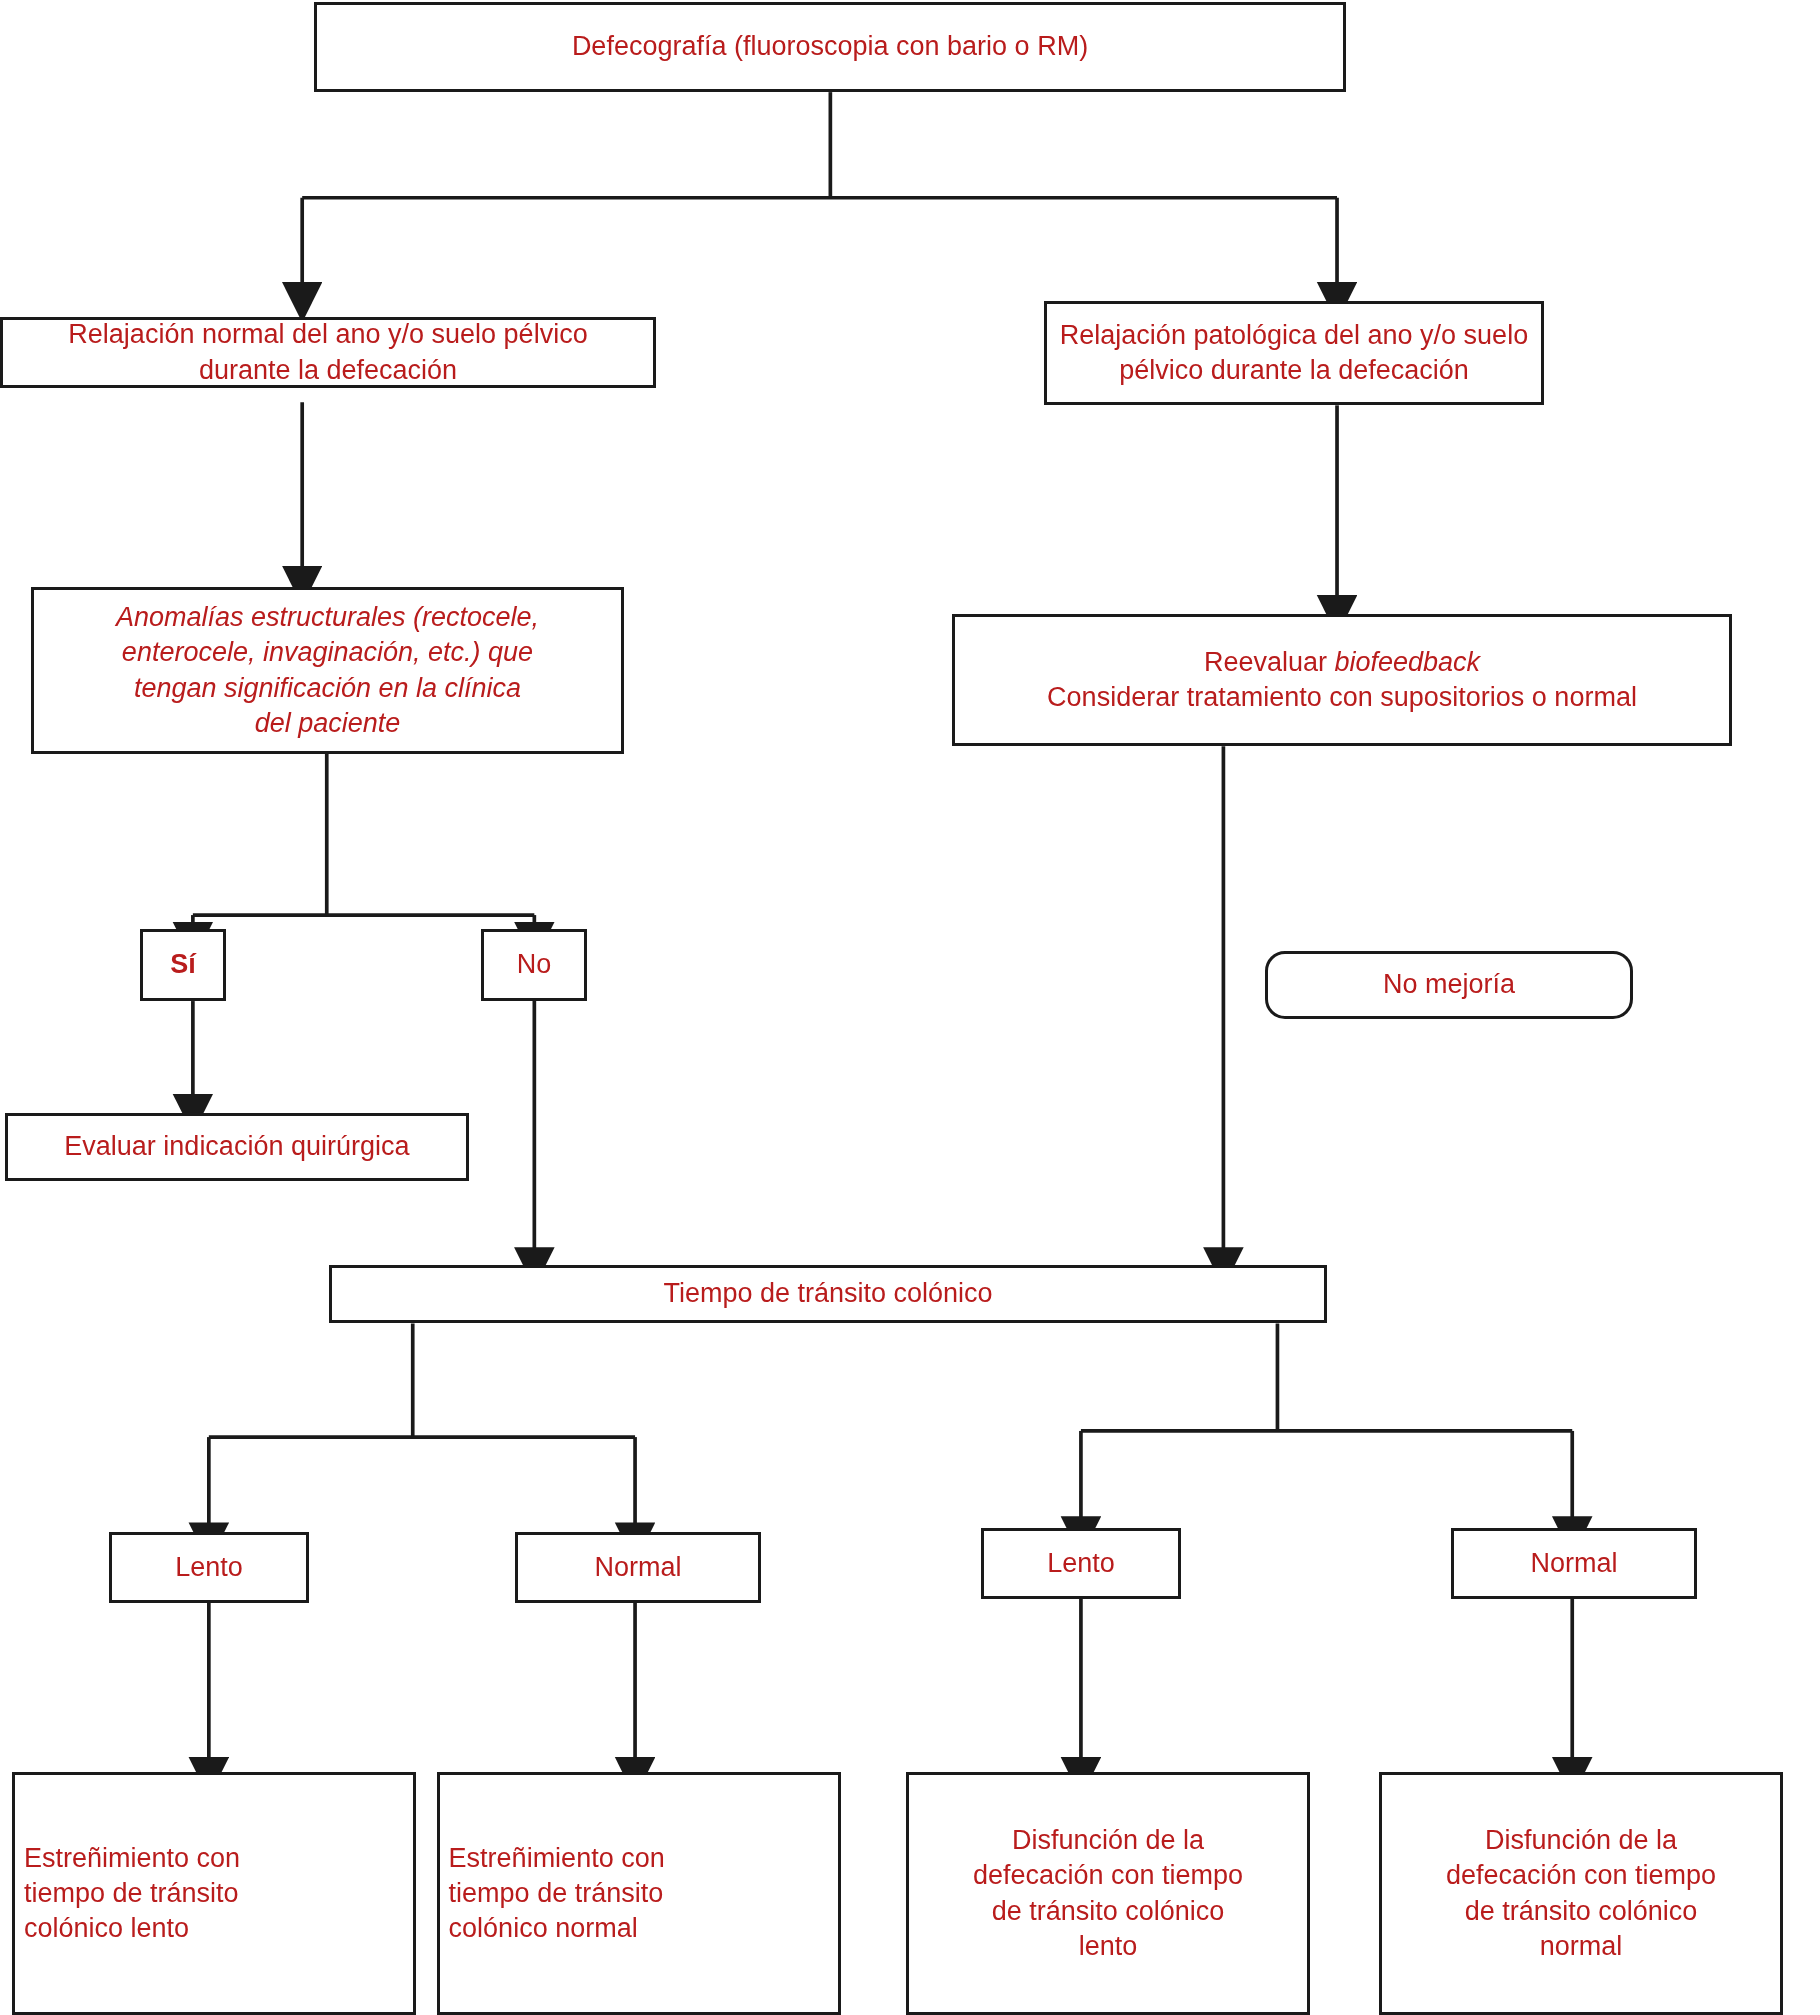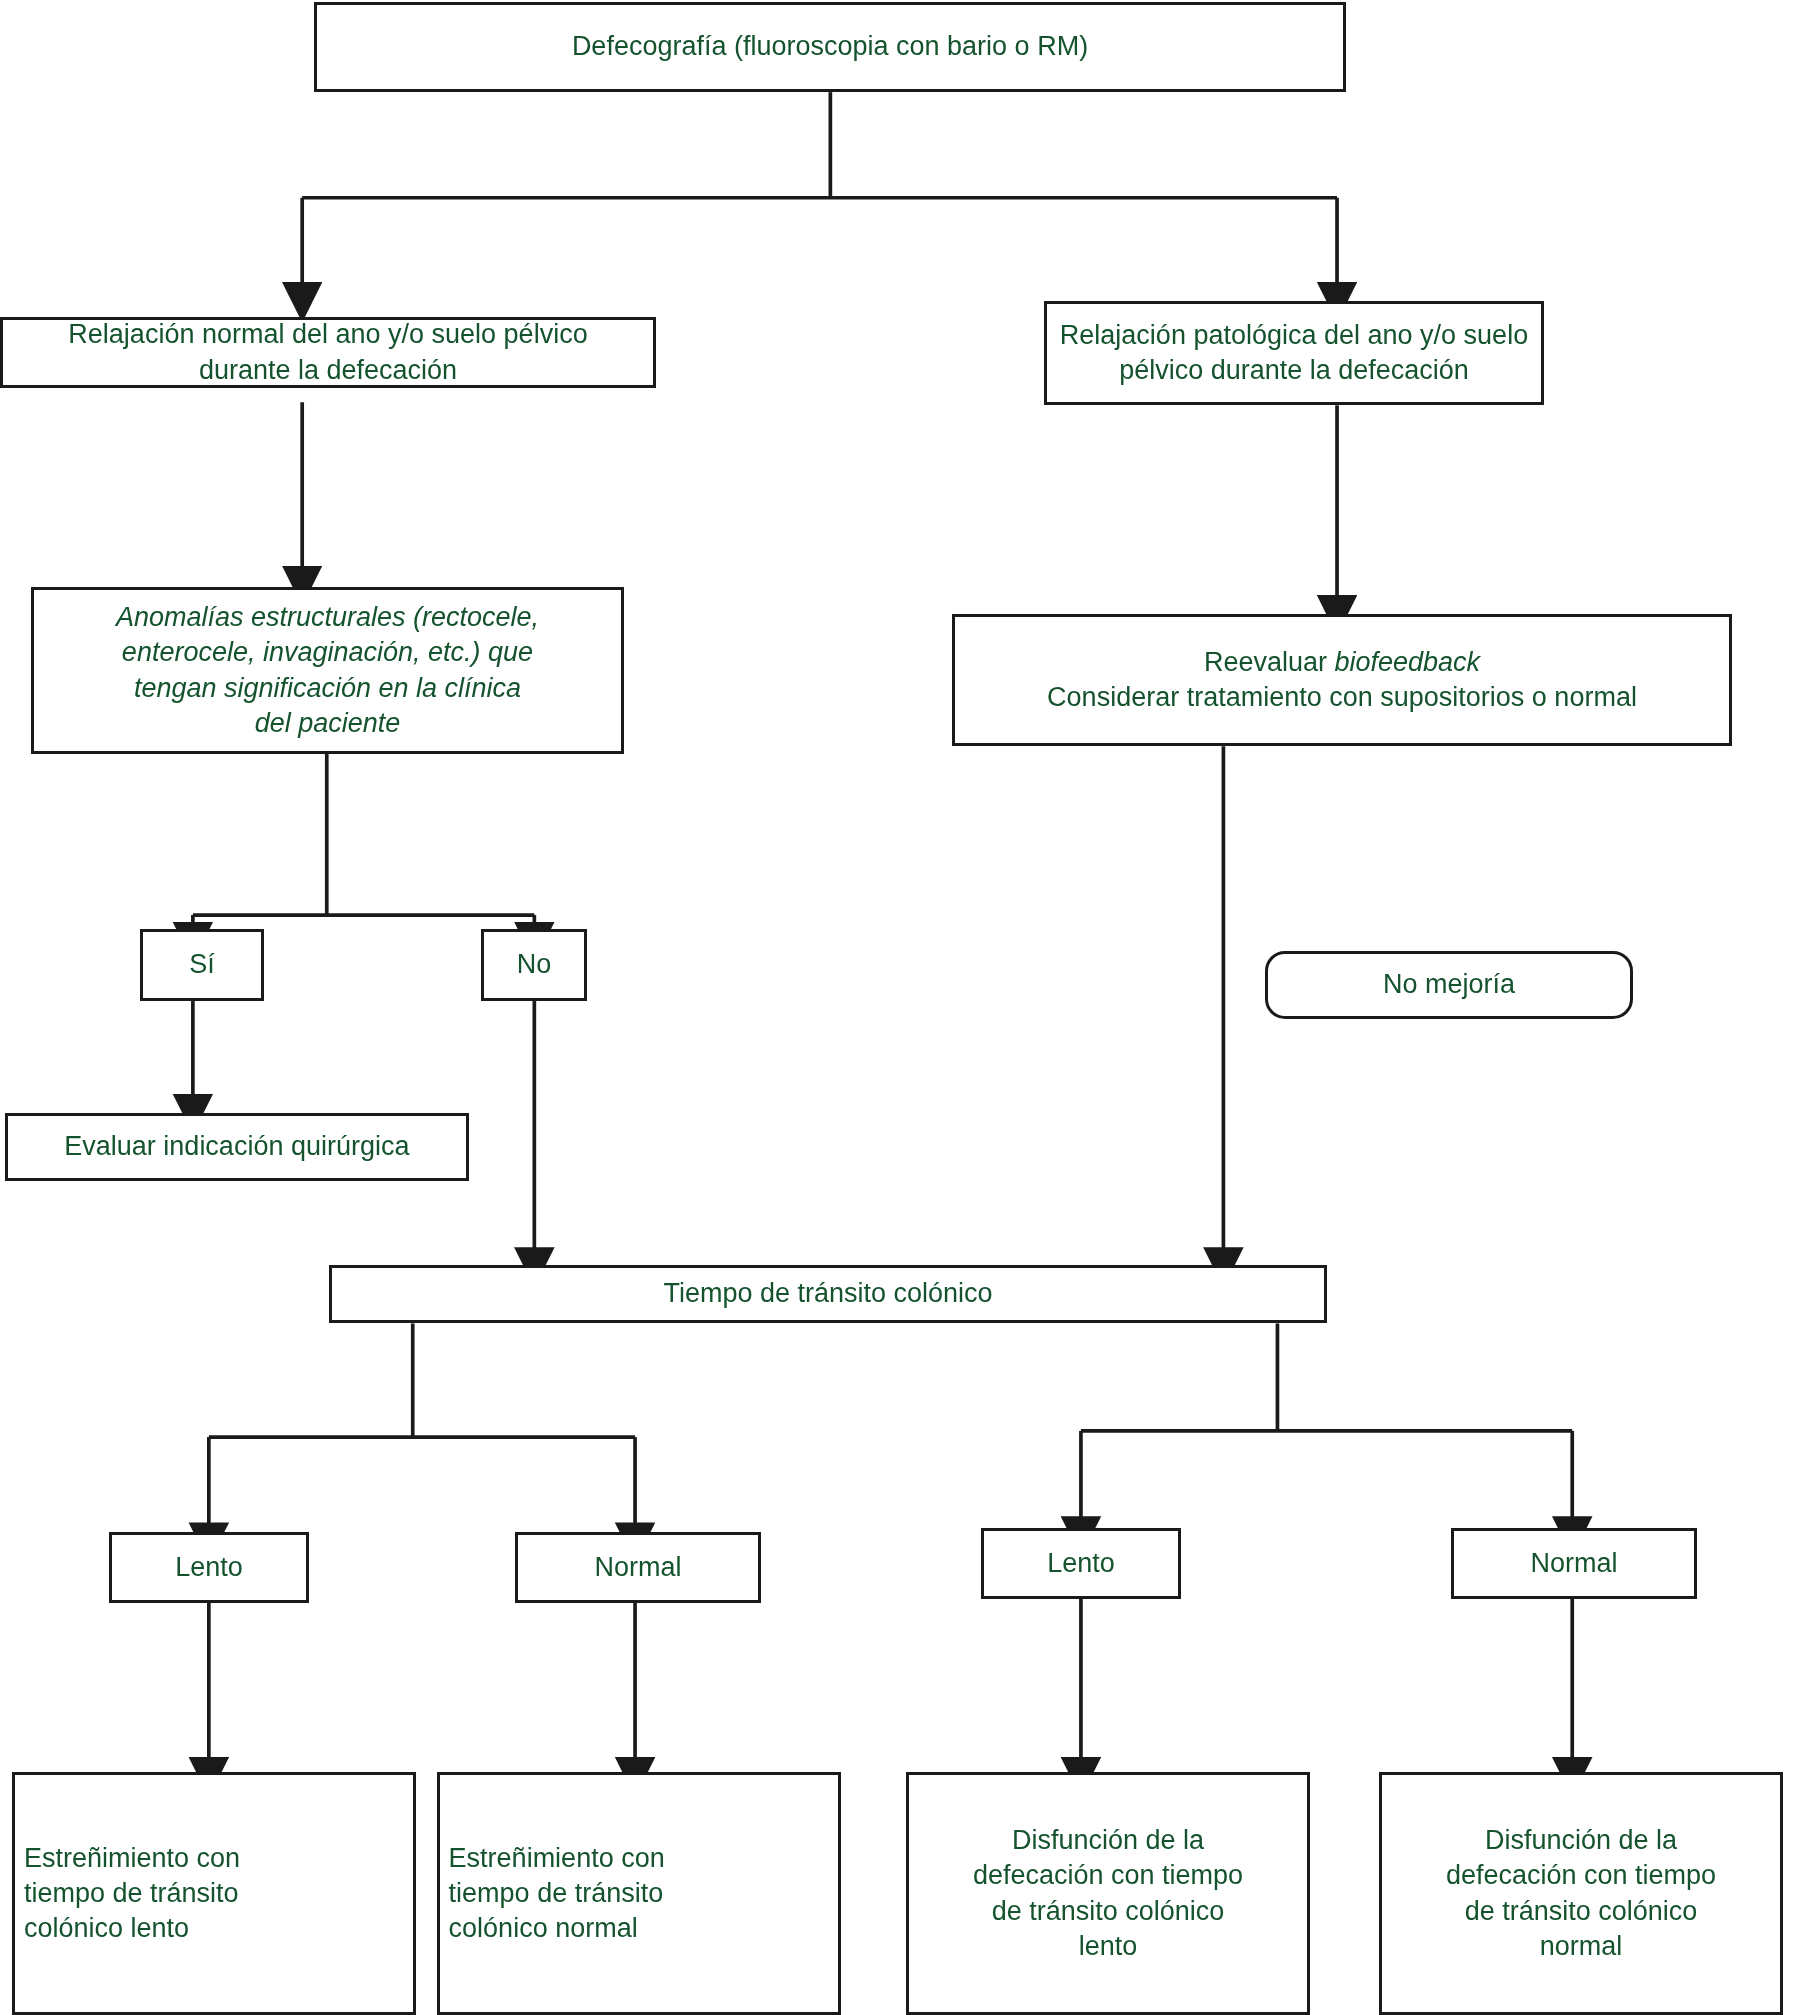--- a/index.html
+++ b/index.html
@@ -30,21 +30,21 @@
     border: 3.1px solid #1a1a1a;
     background: #ffffff;
     display: flex;
     align-items: center;
     justify-content: center;
     padding: 3.7px 8.6px;
   }
   .node .txt {
     font-size: 27px;
     line-height: 1.30;
-    color: #14532d;
+    color: #b91c1c;
     text-align: center;
     white-space: pre-line;
     font-family: "Liberation Sans", sans-serif;
   }
   .node.align-left .txt {
     text-align: left;
     width: 100%;
   }
   .node .txt em {
     font-style: italic;
@@ -139,21 +139,21 @@
     <span class="txt">Anomalías estructurales (rectocele,
 enterocele, invaginación, etc.) que
 tengan significación en la clínica
 del paciente</span>
   </div>
 
   <div class="node" style="left:952px; top:614px; width:780px; height:132px;justify-content:center;">
     <span class="txt"><span><span>Reevaluar </span><em>biofeedback</em></span><br><span>Considerar tratamiento con supositorios o normal</span></span>
   </div>
 
-  <div class="node small-node" style="left:140px; top:929px; width:124px; height:72px;">
+  <div class="node small-node" style="left:140px; top:929px; width:86px; height:72px;font-weight:bold;">
     <span class="txt">Sí</span>
   </div>
 
   <div class="node small-node" style="left:481px; top:929px; width:106px; height:72px;">
     <span class="txt">No</span>
   </div>
 
   <div class="node" style="left:1265px; top:951px; width:368px; height:68px;border-radius:20px;">
     <span class="txt">No mejoría</span>
   </div>

